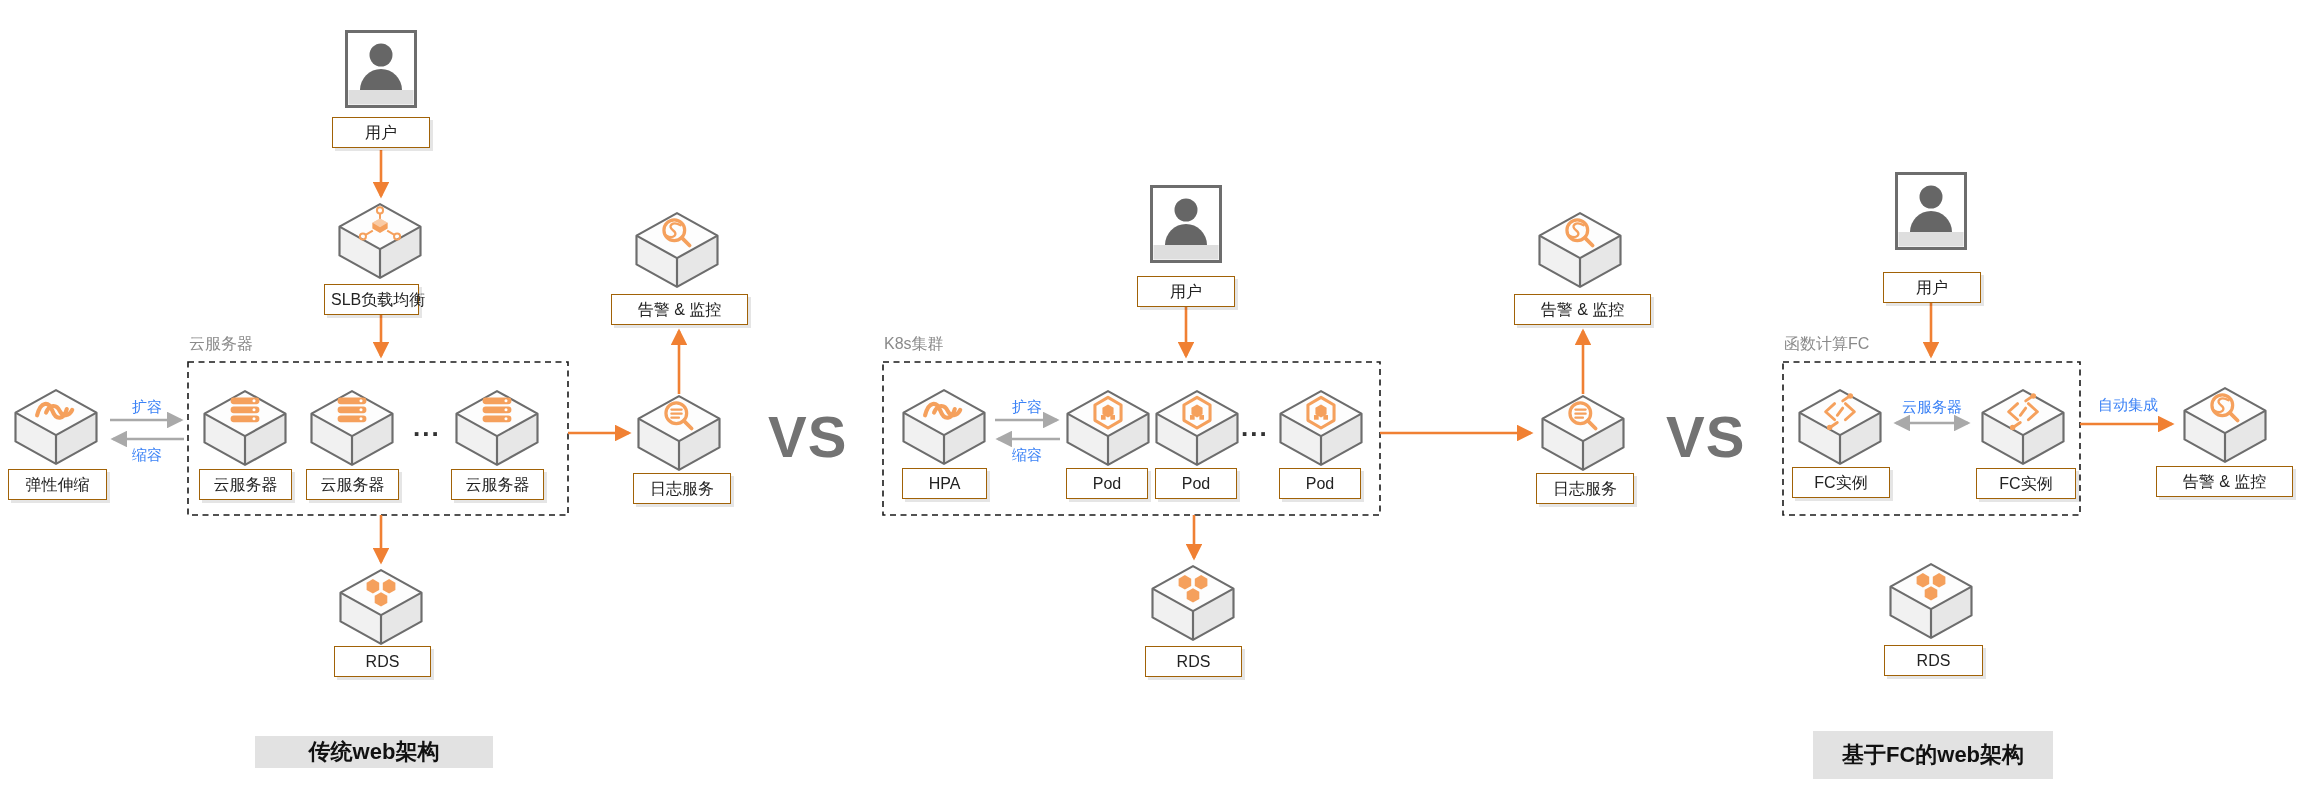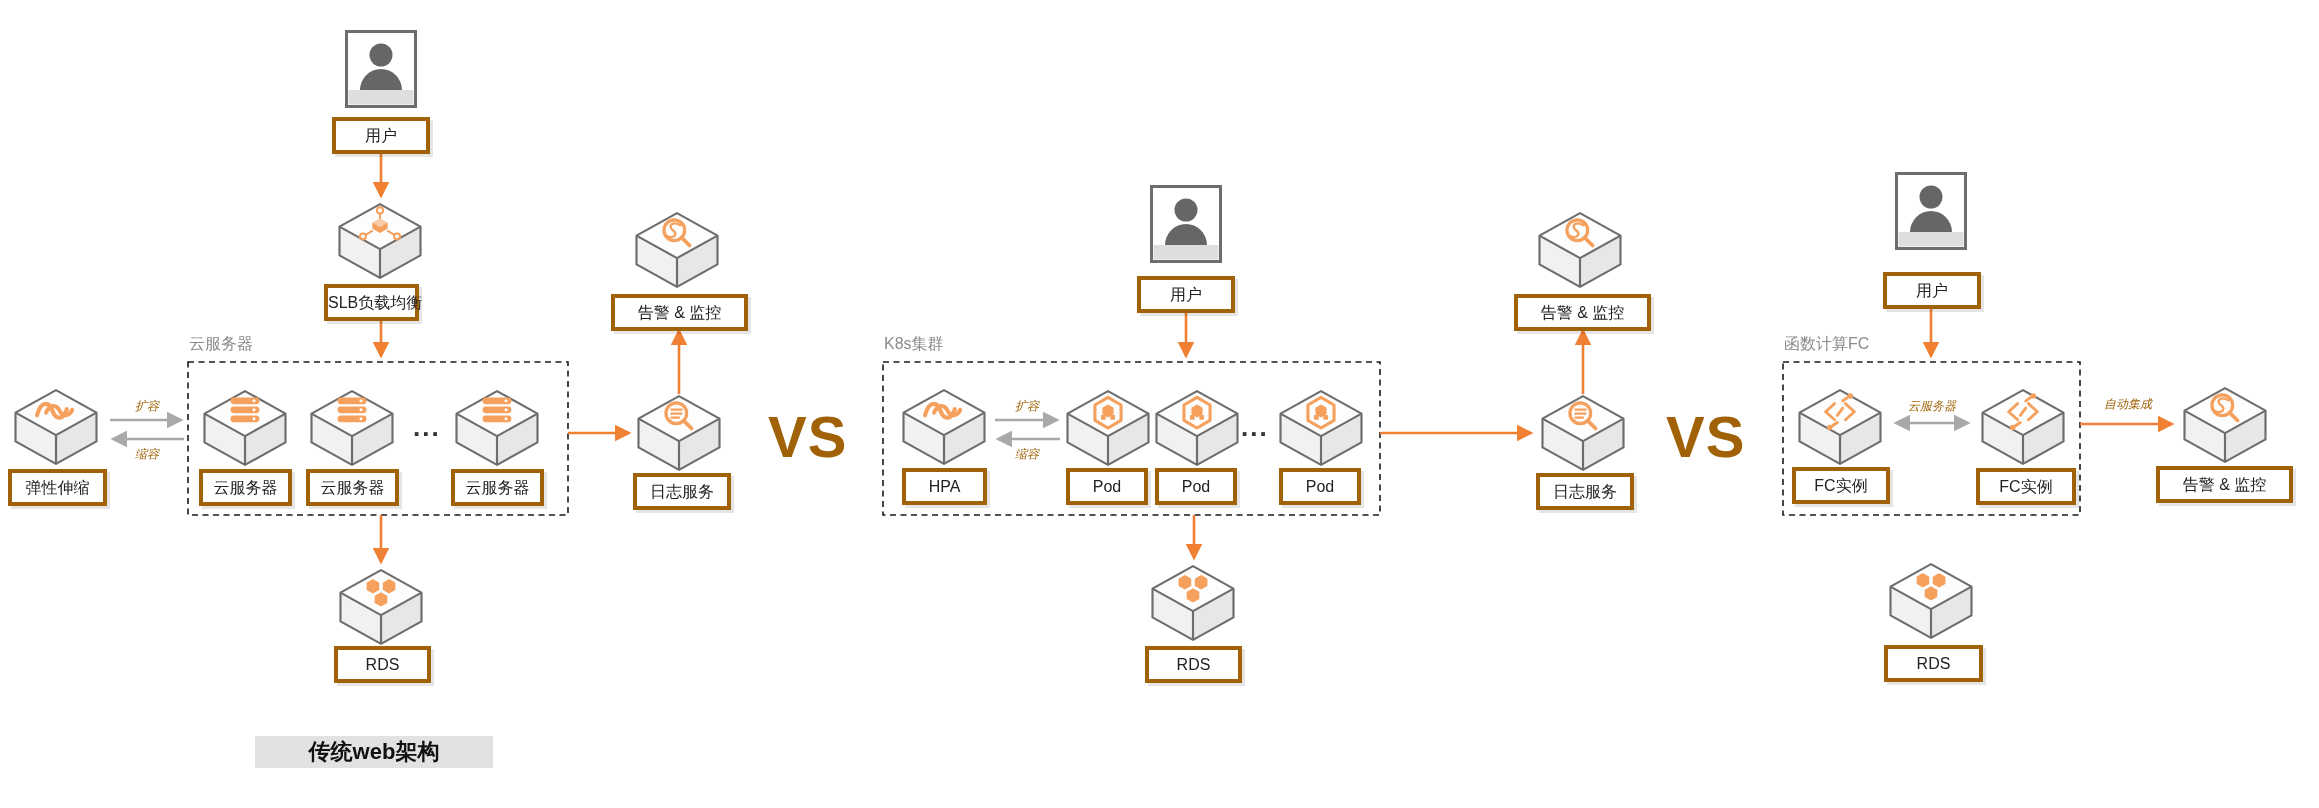--- a/index.html
+++ b/index.html
@@ -13,34 +13,34 @@
   .defs-holder { position: absolute; width: 0; height: 0; overflow: hidden; }
 
   .hex { position: absolute; width: 90px; height: 78px; z-index: 2; }
   .hex svg { width: 100%; height: 100%; display: block; }
 
   .user-frame { position: absolute; width: 72px; height: 78px; z-index: 2; }
   .user-frame svg { width: 100%; height: 100%; display: block; }
 
   .nlabel {
     position: absolute; z-index: 3;
-    background: #ffffff; border: 4px solid #a16207;
+    background: #ffffff; border: 1px solid #a16207;
     box-shadow: 3px 3px 0 rgba(0,0,0,0.10);
     text-align: center; font-size: 16px; color: #222;
-    padding: 4px 0; line-height: 21px; white-space: nowrap;
+    padding: 4px 6px; line-height: 21px; white-space: nowrap;
   }
   .cluster-title { position: absolute; z-index: 2; font-size: 16px; color: #8a8a8a; }
   .glabel {
-    position: absolute; z-index: 2; font-size: 12px; color: #a16207;
-    transform: translateX(-50%); white-space: nowrap; font-style: italic;
+    position: absolute; z-index: 2; font-size: 15px; color: #3b82f6;
+    transform: translateX(-50%); white-space: nowrap;
   }
   .dots { position: absolute; z-index: 2; font-size: 26px; font-weight: bold; color: #333; letter-spacing: 2px; }
   .vs {
     position: absolute; z-index: 2; font-size: 58px; font-weight: 600;
-    color: #a16207; letter-spacing: 1px;
+    color: #737373; letter-spacing: 1px;
   }
   .caption {
     position: absolute; z-index: 2; background: #e2e2e2;
     display: flex; align-items: center; justify-content: center;
     font-size: 22px; font-weight: bold; color: #111;
   }
 </style>
 </head>
 <body>
 
@@ -366,14 +366,15 @@
   <div class="nlabel" style="left:2156px; top:466px; width:137px">告警 &amp; 监控</div>
 
   <div class="hex" style="left:1886px; top:562px">
     <svg viewBox="0 0 100 86">
         <use href="#cube"></use>
         <use href="#icon-rds"></use>
       </svg>
   </div>
   <div class="nlabel" style="left:1884px; top:645px; width:99px">RDS</div>
 
+  <div class="caption" style="left:1813px; top:731px; width:240px; height:48px">基于FC的web架构</div>
 
 </div>
 
 </body></html>

